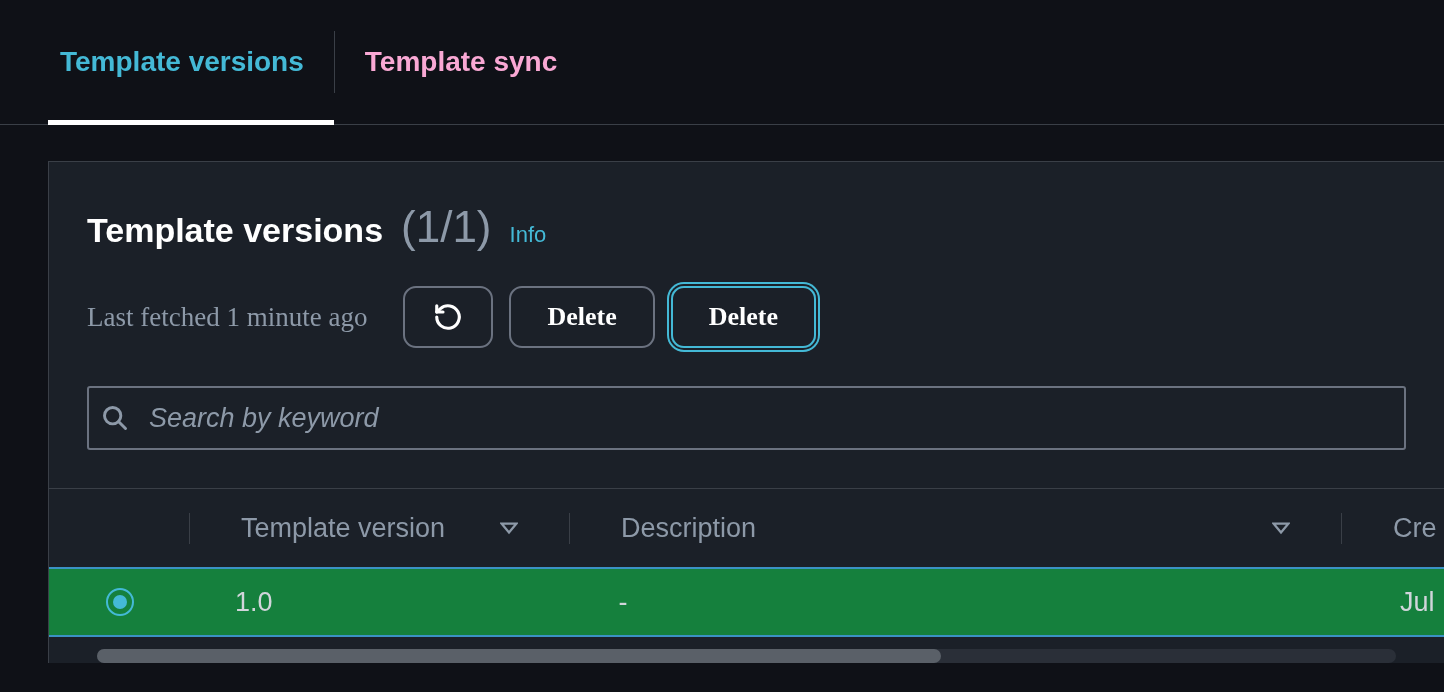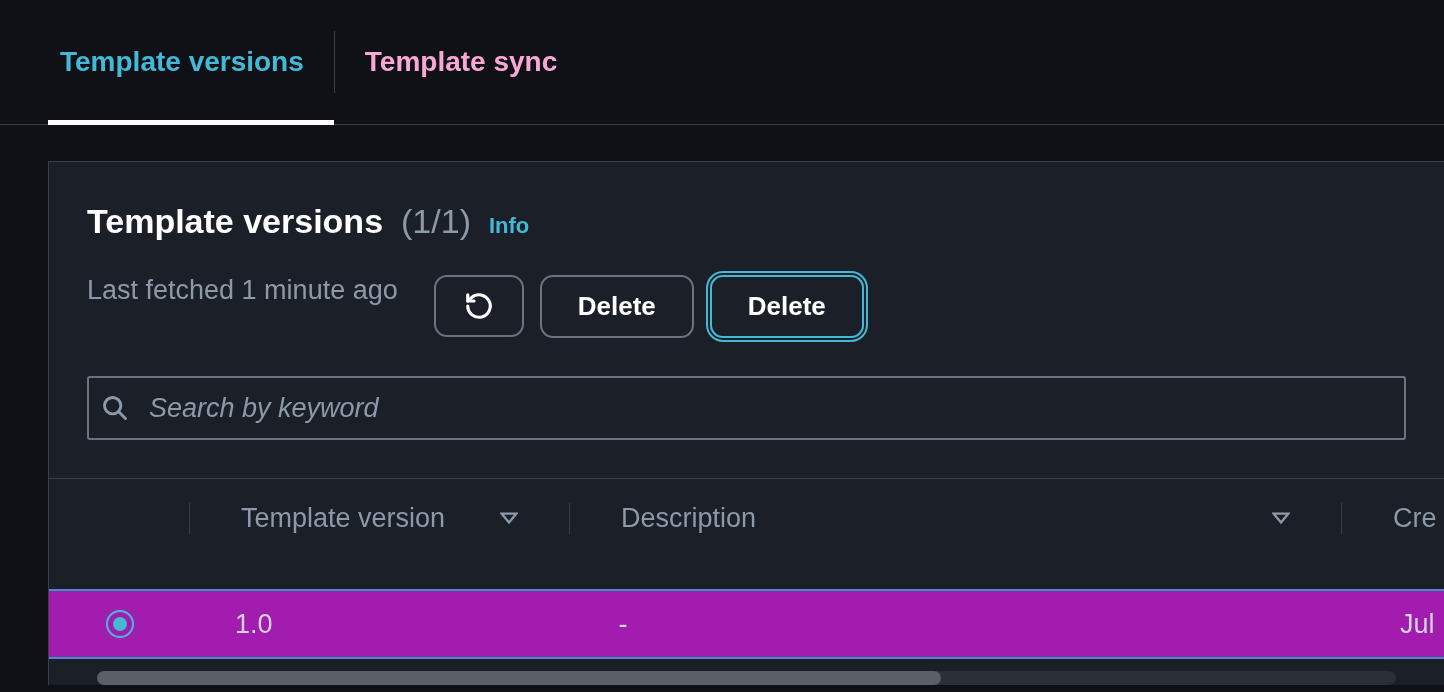--- a/index.html
+++ b/index.html
@@ -68,37 +68,38 @@
     align-items: baseline;
     gap: 18px;
     padding-left: 38px;
   }
   .panel-title {
     font-size: 34px;
     font-weight: 700;
     color: #ffffff;
   }
   .count {
-    font-size: 34px;
+    font-size: 44px;
     font-weight: 400;
     color: #8d99a8;
   }
   .info-link {
     font-size: 22px;
-    font-weight: 700;
+    font-weight: 400;
     color: #44b9d6;
     cursor: pointer;
   }
   .action-row {
     display: flex;
-    align-items: flex-start;
+    align-items: center;
     gap: 16px;
     padding-left: 38px;
     margin-top: 34px;
     flex-wrap: wrap;
+    font-family: Liberation Serif, serif;
   }
   .fetch-text {
     font-size: 27px;
     color: #8d99a8;
     margin-right: 20px;
   }
   .btn {
     background: transparent;
     border: 2px solid #6b7280;
     color: #ffffff;
@@ -192,24 +193,23 @@
     overflow: hidden;
     white-space: nowrap;
   }
   .sort-icon {
     width: 18px;
     height: 18px;
     flex-shrink: 0;
   }
   .tbody-row {
     height: 70px;
-    background: #a21caf;
+    background: #15803d;
     border-top: 2px solid #3b92c4;
     border-bottom: 2px solid #3b92c4;
-    margin-top: 32px;
   }
   .td {
     font-size: 27px;
     color: #d1d5db;
     padding: 0 44px;
   }
   .td-sel {
     width: 150px;
     display: flex;
     align-items: center;

